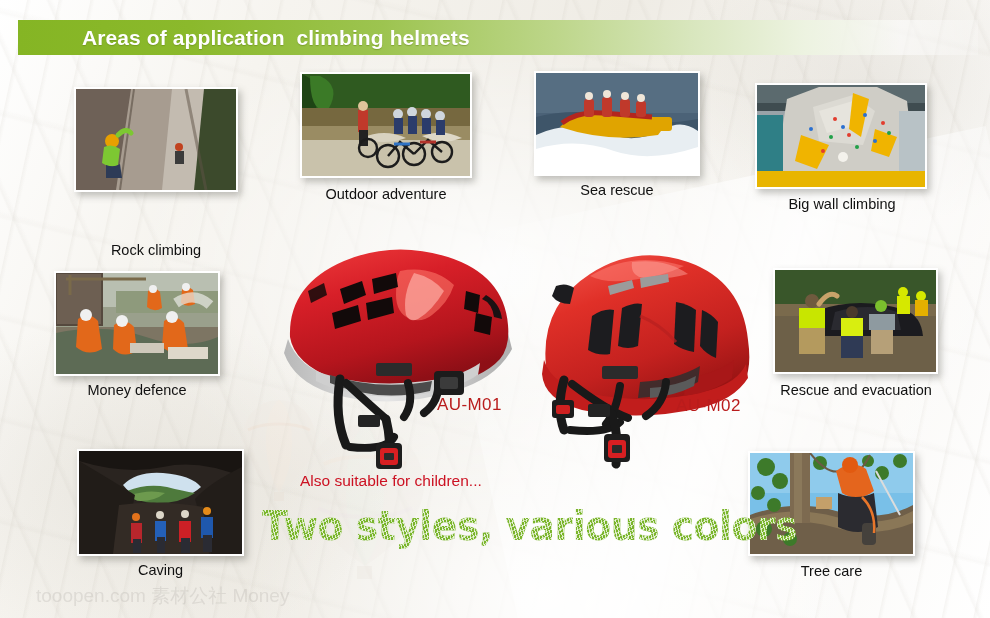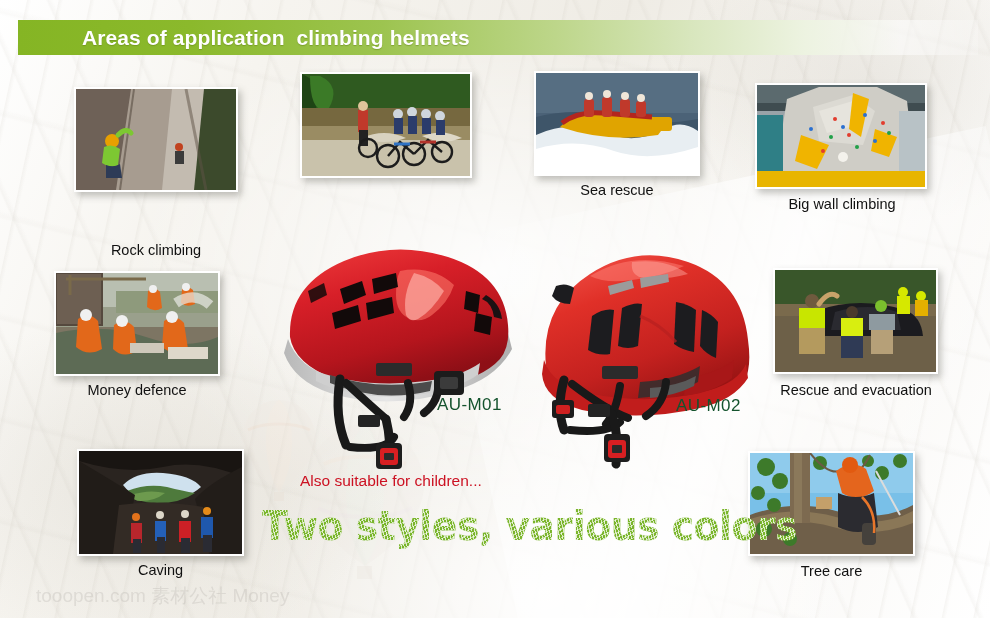--- a/index.html
+++ b/index.html
@@ -88,21 +88,21 @@
     text-align: center;
     font-size: 14.5px;
     color: #111;
     white-space: nowrap;
   }
 
   
   .model-label {
     position: absolute;
     font-size: 17px;
-    color: #14532d;
+    color: #b91c1c;
     letter-spacing: .4px;
   }
   .children-note {
     position: absolute; left: 300px; top: 472px;
     font-size: 15.5px; color: #cc1122;
   }
   .tagline {
     position: absolute; left: 262px; top: 502px;
     font-size: 41px;
     font-weight: bold;
@@ -217,20 +217,21 @@
           <circle cx="140" cy="78" r="10"></circle>
             <circle cx="66" cy="74" r="9"></circle>
           <path d="M86 82 L98 68 L112 80"></path>
             <path d="M112 80 L126 66 L140 78"></path>
         </g>
         <path d="M92 70 h16" stroke="#2e72c4" stroke-width="3"></path>
         <path d="M118 68 h16" stroke="#b2322a" stroke-width="3"></path>
       </svg>
     </div>
   </div>
+  <div class="caption" style="left:290px;top:186px;width:192px;">Outdoor adventure</div>
 
   <div class="photo" style="left:534px;top:71px;width:166px;height:105px;">
     <div class="inner">
       <svg width="162" height="101" viewBox="0 0 162 101" preserveAspectRatio="none">
         <rect width="162" height="101" fill="#4b6277"></rect>
         <rect width="162" height="40" fill="#566e82"></rect>
         <path d="M0 44 q40 -10 80 0 t82 2 v55 H0Z" fill="#3e5569"></path>
         <path d="M0 62 q34 -16 70 -2 q30 12 58 -4 q18 -10 34 2 v43 H0Z" fill="#e8eef2"></path>
         <path d="M0 76 q40 -12 78 2 q36 12 84 -4 v27 H0Z" fill="#ffffff"></path>
         <path d="M24 54 q14 -14 38 -14 l56 4 q10 2 10 10 l-6 8 q-50 8 -98 -8Z" fill="#e0a400"></path>

